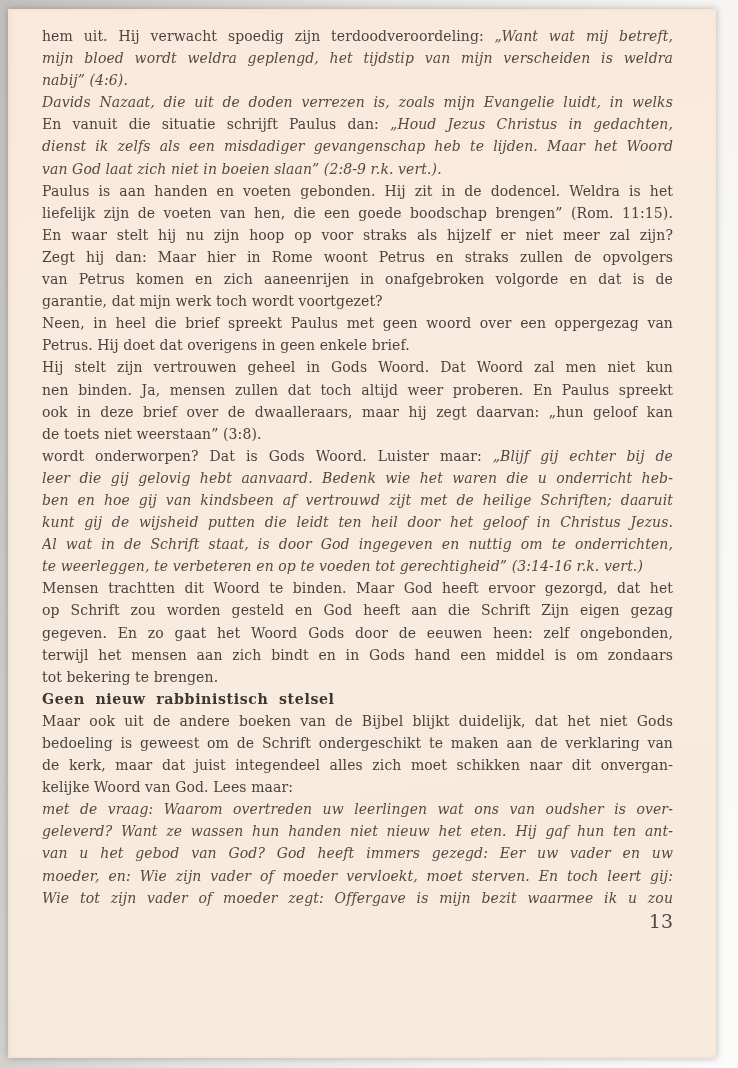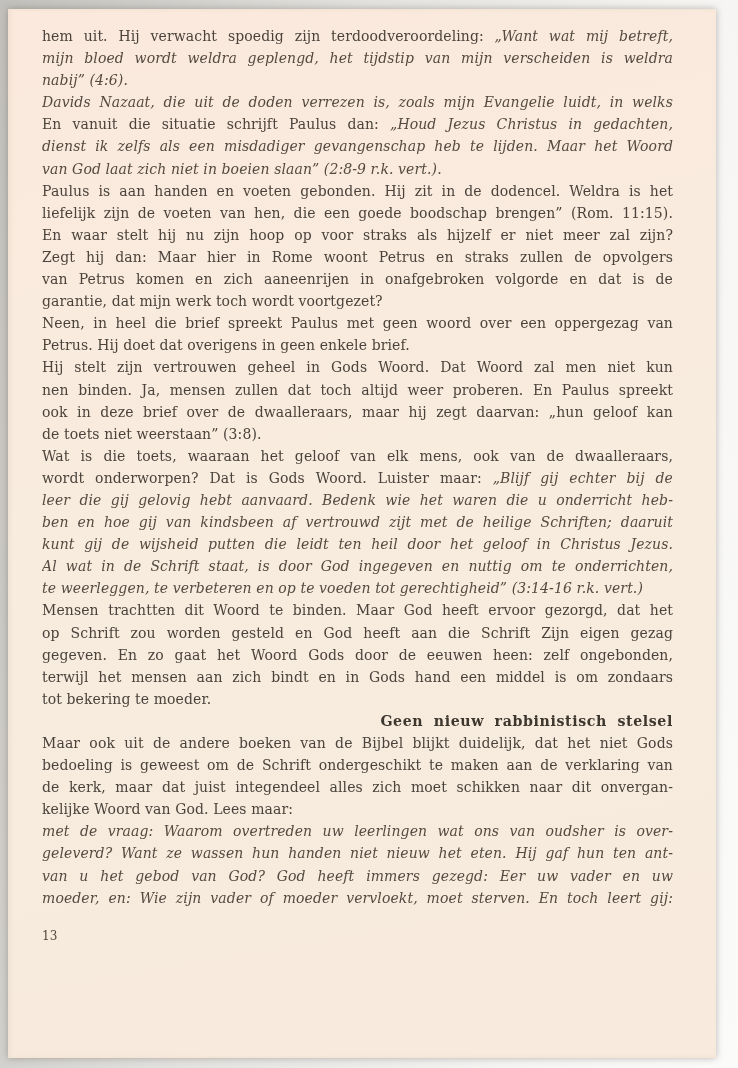--- a/index.html
+++ b/index.html
@@ -34,33 +34,32 @@
     white-space: normal;
     overflow: hidden;
   }
   .line.just {
     text-align: justify;
     text-align-last: justify;
   }
   .line .it { font-style: italic; color: #544a40; }
   .line .ro { font-style: normal; }
   .line.heading {
-    text-align: right;
     font-weight: bold;
     font-size: 14.2px;
     letter-spacing: 0.6px;
     word-spacing: 5px;
     color: #3e372e;
   }
   .pagenum {
     height: 22px;
     line-height: 22px;
-    margin-top: 16px;
-    text-align: left;
-    font-size: 12px;
+    margin-top: 1px;
+    text-align: right;
+    font-size: 19px;
     color: #50483f;
   }
 </style>
 </head>
 <body>
 
 <div class="scan">
   <div class="paper">
     <div class="textblock">
 
@@ -76,39 +75,39 @@
         <div class="line just"><span class="ro">En waar stelt hij nu zijn hoop op voor straks als hijzelf er niet meer zal zijn?</span></div>
         <div class="line just"><span class="ro">Zegt hij dan: Maar hier in Rome woont Petrus en straks zullen de opvolgers</span></div>
         <div class="line just"><span class="ro">van Petrus komen en zich aaneenrijen in onafgebroken volgorde en dat is de</span></div>
         <div class="line"><span class="ro">garantie, dat mijn werk toch wordt voortgezet?</span></div>
         <div class="line just"><span class="ro">Neen, in heel die brief spreekt Paulus met geen woord over een oppergezag van</span></div>
         <div class="line"><span class="ro">Petrus. Hij doet dat overigens in geen enkele brief.</span></div>
         <div class="line just"><span class="ro">Hij stelt zijn vertrouwen geheel in Gods Woord. Dat Woord zal men niet kun</span></div>
         <div class="line just"><span class="ro">nen binden. Ja, mensen zullen dat toch altijd weer proberen. En Paulus spreekt</span></div>
         <div class="line just"><span class="ro">ook in deze brief over de dwaalleraars, maar hij zegt daarvan: „hun geloof kan</span></div>
         <div class="line"><span class="ro">de toets niet weerstaan” (3:8).</span></div>
-        <div class="line just"><span class="ro">Wat is die toets, waaraan het geloof van elk mens, ook van de dwaalleraars,</span></div>
         <div class="line just"><span class="ro">wordt onderworpen? Dat is Gods Woord. Luister maar: </span><span class="it">„Blijf gij echter bij de</span></div>
         <div class="line just"><span class="it">leer die gij gelovig hebt aanvaard. Bedenk wie het waren die u onderricht heb-</span></div>
         <div class="line just"><span class="it">ben en hoe gij van kindsbeen af vertrouwd zijt met de heilige Schriften; daaruit</span></div>
         <div class="line just"><span class="it">kunt gij de wijsheid putten die leidt ten heil door het geloof in Christus Jezus.</span></div>
         <div class="line just"><span class="it">Al wat in de Schrift staat, is door God ingegeven en nuttig om te onderrichten,</span></div>
         <div class="line"><span class="it">te weerleggen, te verbeteren en op te voeden tot gerechtigheid” (3:14-16 r.k. vert.)</span></div>
         <div class="line just"><span class="ro">Mensen trachtten dit Woord te binden. Maar God heeft ervoor gezorgd, dat het</span></div>
         <div class="line just"><span class="ro">op Schrift zou worden gesteld en God heeft aan die Schrift Zijn eigen gezag</span></div>
         <div class="line just"><span class="ro">gegeven. En zo gaat het Woord Gods door de eeuwen heen: zelf ongebonden,</span></div>
         <div class="line just"><span class="ro">terwijl het mensen aan zich bindt en in Gods hand een middel is om zondaars</span></div>
-        <div class="line"><span class="ro">tot bekering te moeder.</span></div>
+        <div class="line"><span class="ro">tot bekering te brengen.</span></div>
         <div class="line heading">Geen nieuw rabbinistisch stelsel</div>
         <div class="line just"><span class="ro">Maar ook uit de andere boeken van de Bijbel blijkt duidelijk, dat het niet Gods</span></div>
         <div class="line just"><span class="ro">bedoeling is geweest om de Schrift ondergeschikt te maken aan de verklaring van</span></div>
         <div class="line just"><span class="ro">de kerk, maar dat juist integendeel alles zich moet schikken naar dit onvergan-</span></div>
         <div class="line"><span class="ro">kelijke Woord van God. Lees maar:</span></div>
         <div class="line just"><span class="it">met de vraag: Waarom overtreden uw leerlingen wat ons van oudsher is over-</span></div>
         <div class="line just"><span class="it">geleverd? Want ze wassen hun handen niet nieuw het eten. Hij gaf hun ten ant-</span></div>
         <div class="line just"><span class="it">van u het gebod van God? God heeft immers gezegd: Eer uw vader en uw</span></div>
         <div class="line just"><span class="it">moeder, en: Wie zijn vader of moeder vervloekt, moet sterven. En toch leert gij:</span></div>
+        <div class="line just"><span class="it">Wie tot zijn vader of moeder zegt: Offergave is mijn bezit waarmee ik u zou</span></div>
         <div class="pagenum">13</div>
       </div>
     <div class="textblock" style="top:auto;bottom:56px;">
     </div>
   </div>
 </div>
 
 </body></html>

